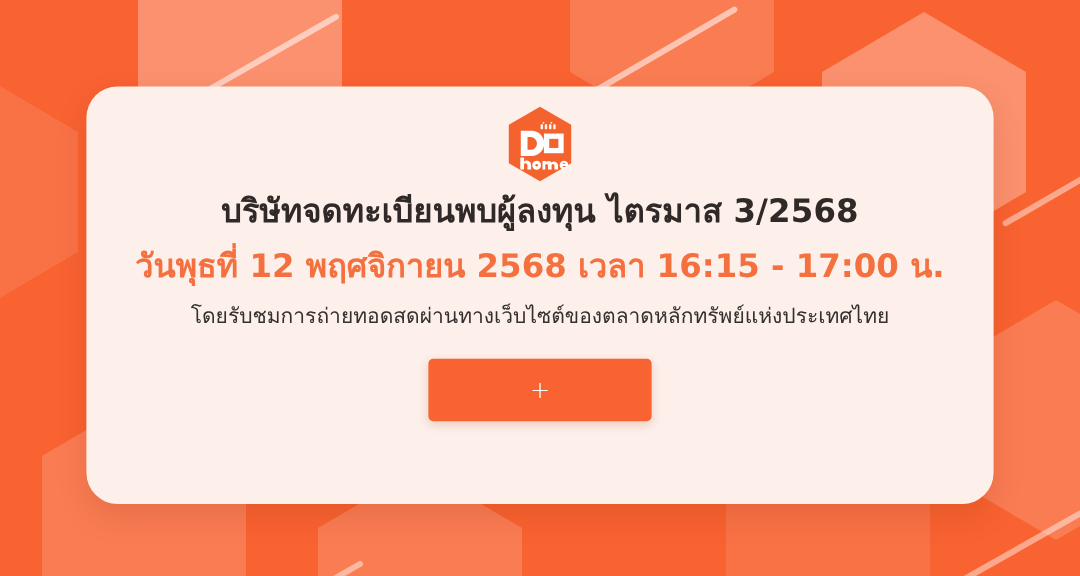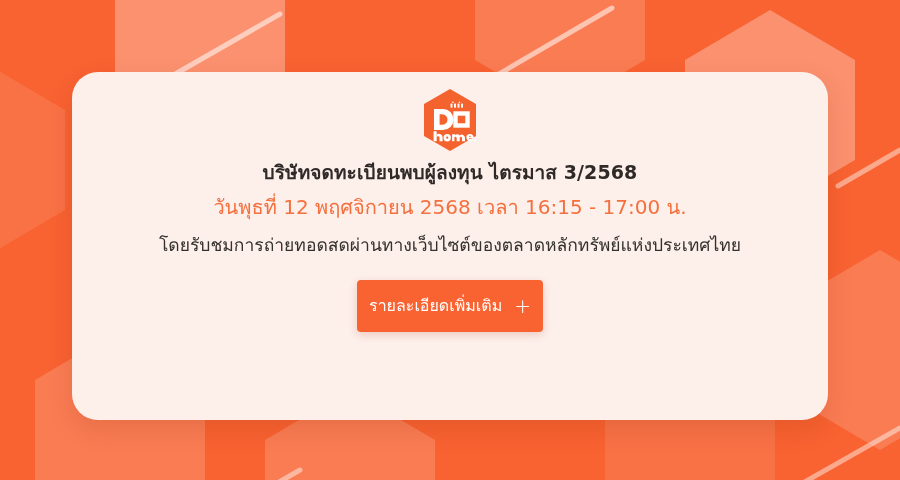--- a/index.html
+++ b/index.html
@@ -59,33 +59,33 @@
     margin-top: 16px;
     width: 58px;
     height: 64px;
     position: relative;
   }
   .logo svg { display: block; }
 
   
   .title {
     margin-top: 8px;
-    font-size: 19px;
+    font-size: 27px;
     font-weight: bold;
     color: #2f2a28;
     letter-spacing: 0.1px;
     line-height: 1.28;
     text-align: center;
     white-space: nowrap;
   }
 
   .subtitle {
     margin-top: 11px;
-    font-size: 20px;
-    font-weight: normal;
+    font-size: 27px;
+    font-weight: bold;
     color: #f4703f;
     line-height: 1.28;
     text-align: center;
     white-space: nowrap;
   }
 
   .body-lines {
     margin-top: 12px;
     text-align: center;
   }
@@ -198,19 +198,18 @@
 
       <div class="title">บริษัทจดทะเบียนพบผู้ลงทุน ไตรมาส 3/2568</div>
 
       <div class="subtitle">วันพุธที่ 12 พฤศจิกายน 2568 เวลา 16:15 - 17:00 น.</div>
 
       <div class="body-lines">
         <div class="body-line">โดยรับชมการถ่ายทอดสดผ่านทางเว็บไซต์ของตลาดหลักทรัพย์แห่งประเทศไทย</div>
       </div>
 
       <button class="cta">
-        <span class="cta-label">รายละเอียดเพิ่มเติม</span>
         <span class="cta-plus">+</span>
       </button>
 
     </div>
   </div>
 </div>
 
 </body></html>

